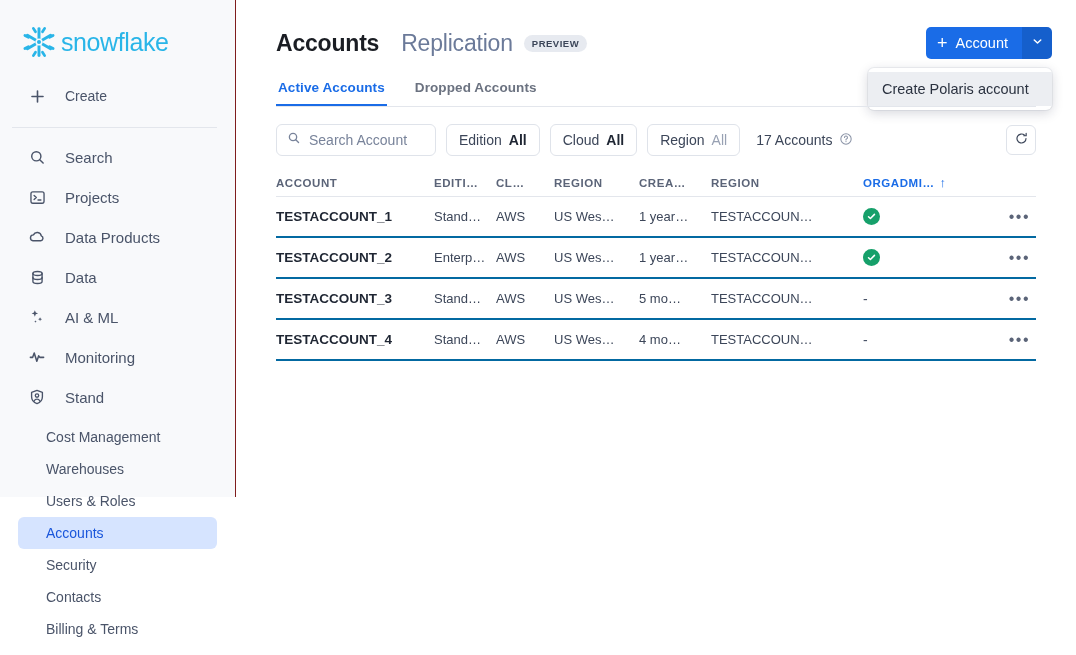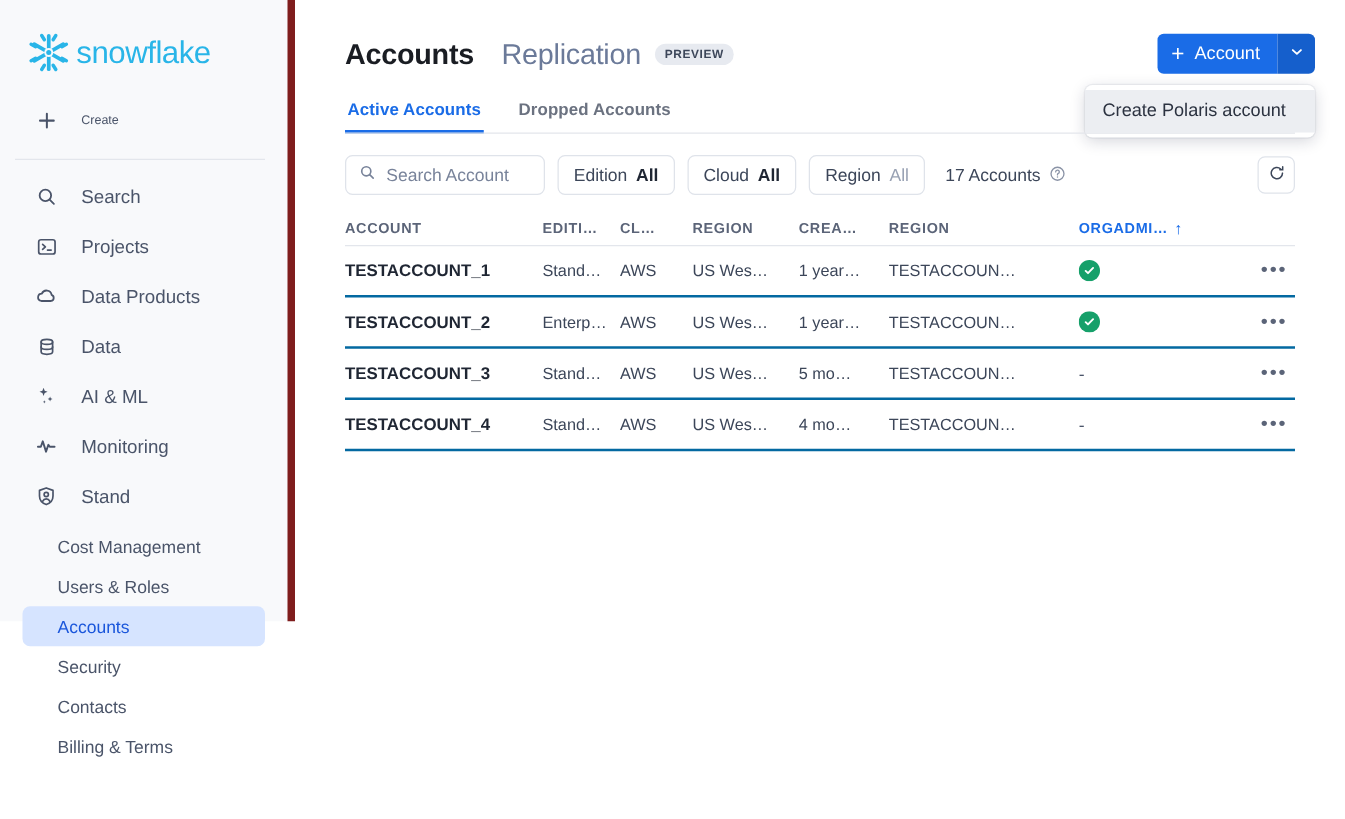--- a/index.html
+++ b/index.html
@@ -8,21 +8,21 @@
     font-family: "Liberation Sans", sans-serif;
     background: #ffffff;
     overflow: hidden;
   }
   #app { display: flex; width: 1076px; height: 655px; position: relative; }
 
   
   #sidebar {
     width: 236px; height: 497px;
     background: #f8f9fb;
-    border-right: 6px solid #7f1d1d;
+    border-right: 1px solid #7f1d1d;
     flex: 0 0 236px;
     position: relative;
   }
   .logo-wrap {
     display: flex; align-items: center;
     padding: 22px 0 0 22px; height: 62px;
   }
   .logo-mark { width: 34px; height: 34px; flex: 0 0 34px; }
   .logo-text {
     font-size: 25px; color: #29b5e8; letter-spacing: -0.4px;
@@ -33,21 +33,21 @@
     height: 40px; padding-left: 27px; cursor: pointer;
     color: #4a5469; font-size: 15px;
   }
   .nav-row .ico {
     width: 20px; height: 20px; flex: 0 0 20px;
     margin-right: 18px; display: flex;
     align-items: center; justify-content: center;
   }
   .nav-row .lbl { font-size: 15px; color: #4a5469; }
   #create-row { margin-top: 14px; }
-  #create-row .lbl { font-size: 10px; }
+  #create-row .lbl { font-size: 14px; }
   .divider {
     height: 1px; background: #e3e6ec;
     margin: 11px 18px 9px 12px;
   }
   .nav-group { margin-top: 2px; }
   .nav-row.spaced { margin-bottom: 0px; }
 
   .subnav {
     padding-left: 46px; display: flex; align-items: center;
     height: 32px; font-size: 14px; color: #4a5469; cursor: pointer;
@@ -295,20 +295,23 @@
         <span class="lbl">Stand</span>
       </div>
 
     </div>
 
     <div style="margin-top:4px">
       <div class="subnav">
           <span>Cost Management</span>
         </div>
       <div class="subnav">
+          <span>Warehouses</span>
+        </div>
+      <div class="subnav">
           <span>Users &amp; Roles</span>
         </div>
       <div class="subnav active">
           <span>Accounts</span>
         </div>
       <div class="subnav">
           <span>Security</span>
         </div>
       <div class="subnav">
           <span>Contacts</span>

